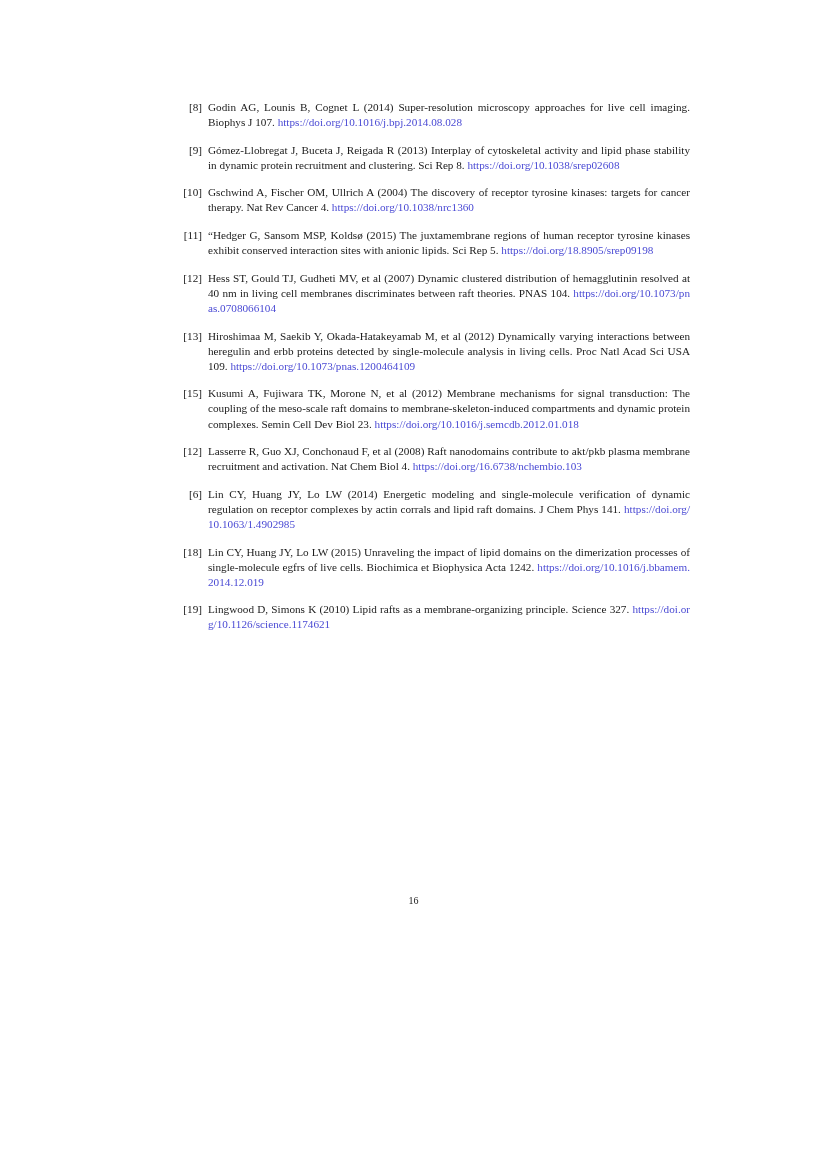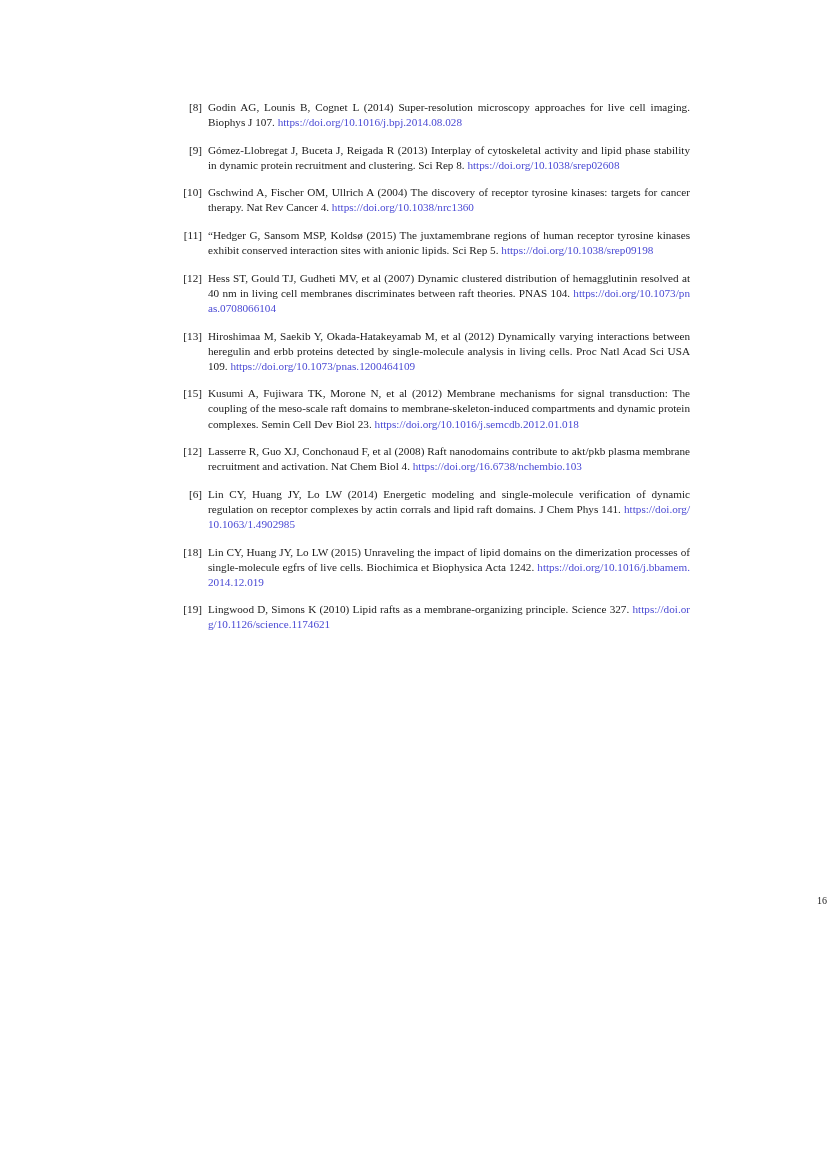--- a/index.html
+++ b/index.html
@@ -55,21 +55,21 @@
   .doi {
     color: #4a4ad4;
     text-decoration: none;
     word-break: break-all;
   }
   .page-number {
     position: absolute;
     left: 0;
     right: 0;
     top: 893px;
-    text-align: right;
+    text-align: center;
     font-size: 10px;
     line-height: 15px;
     color: #1a1a1a;
   }
 </style>
 </head>
 <body>
 
 <div class="page">
 
@@ -85,21 +85,21 @@
       <span class="ref-text"><span>Gómez-Llobregat J, Buceta J, Reigada R (2013) Interplay of cytoskeletal activity and lipid phase stability in dynamic protein recruitment and clustering. Sci Rep 8. </span><a class="doi" href="#">https://doi.org/10.1038/srep02608</a></span>
     </div>
 
     <div class="ref">
       <span class="ref-label">[10]</span>
       <span class="ref-text"><span>Gschwind A, Fischer OM, Ullrich A (2004) The discovery of receptor tyrosine kinases: targets for cancer therapy. Nat Rev Cancer 4. </span><a class="doi" href="#">https://doi.org/10.1038/nrc1360</a></span>
     </div>
 
     <div class="ref">
       <span class="ref-label">[11]</span>
-      <span class="ref-text"><span>“Hedger G, Sansom MSP, Koldsø (2015) The juxtamembrane regions of human receptor tyrosine kinases exhibit conserved interaction sites with anionic lipids. Sci Rep 5. </span><a class="doi" href="#">https://doi.org/10.1038/srep09198</a></span>
+      <span class="ref-text"><span>“Hedger G, Sansom MSP, Koldsø (2015) The juxtamembrane regions of human receptor tyrosine kinases exhibit conserved interaction sites with anionic lipids. Sci Rep 5. </span><a class="doi" href="#">https://doi.org/18.8905/srep09198</a></span>
     </div>
 
     <div class="ref">
       <span class="ref-label">[12]</span>
       <span class="ref-text"><span>Hess ST, Gould TJ, Gudheti MV, et al (2007) Dynamic clustered distribution of hemagglutinin resolved at 40 nm in living cell membranes discriminates between raft theories. PNAS 104. </span><a class="doi" href="#">https://doi.org/10.1073/pnas.0708066104</a></span>
     </div>
 
     <div class="ref">
       <span class="ref-label">[13]</span>
       <span class="ref-text"><span>Hiroshimaa M, Saekib Y, Okada-Hatakeyamab M, et al (2012) Dynamically varying interactions between heregulin and erbb proteins detected by single-molecule analysis in living cells. Proc Natl Acad Sci USA 109. </span><a class="doi" href="#">https://doi.org/10.1073/pnas.1200464109</a></span>

